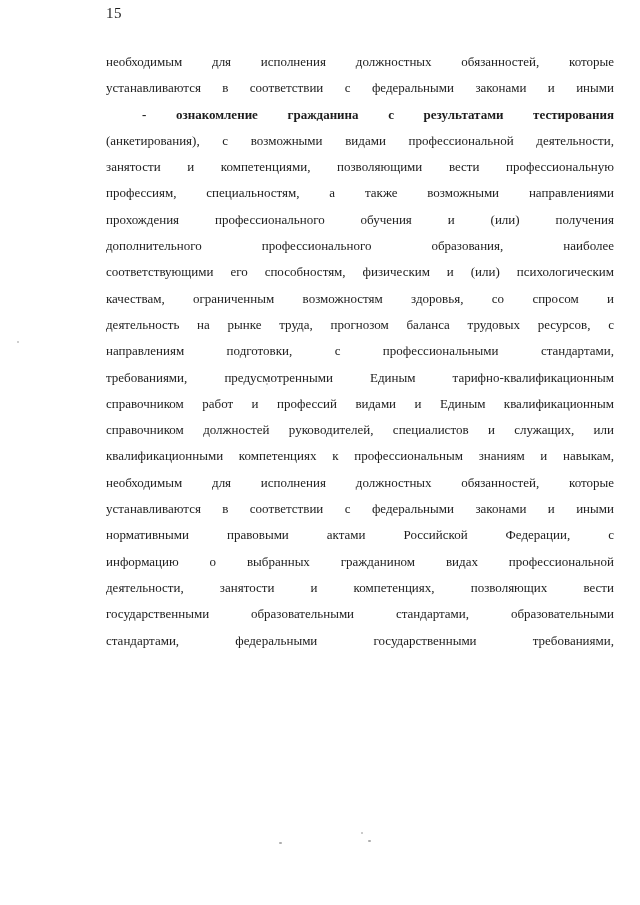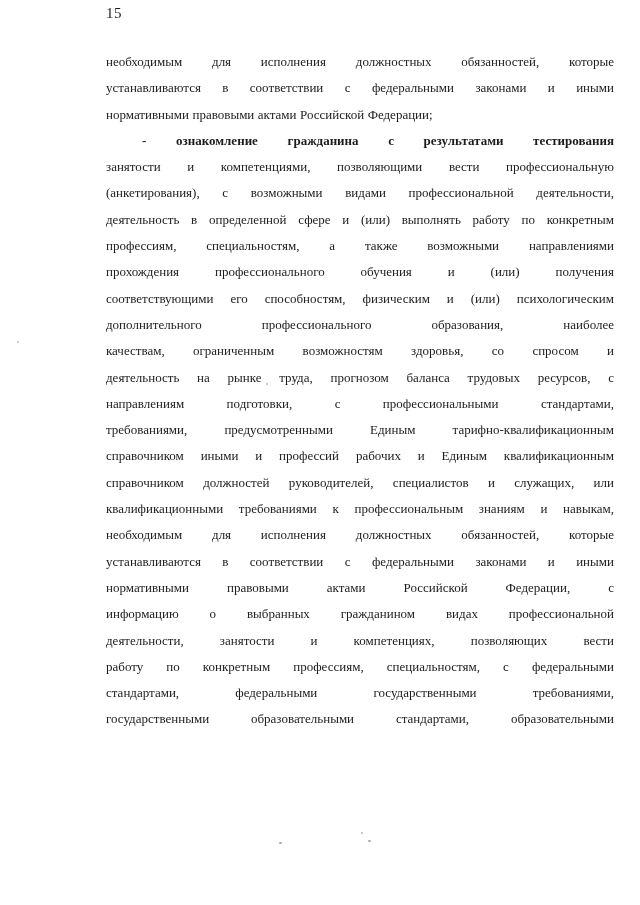--- a/index.html
+++ b/index.html
@@ -53,44 +53,41 @@
 </style>
 </head>
 <body>
 
 <div class="page">
   <div class="page-number">15</div>
 
   <div class="body-text">
       <div class="line">необходимым для исполнения должностных обязанностей, которые</div>
       <div class="line">устанавливаются в соответствии с федеральными законами и иными</div>
-      <div class="line no-stretch">нормативными правовыми актами Российской Федерации;</div>
       <div class="line indent">- ознакомление гражданина с результатами тестирования</div>
+      <div class="line">(анкетирования), с возможными видами профессиональной деятельности,</div>
       <div class="line">занятости и компетенциями, позволяющими вести профессиональную</div>
-      <div class="line">(анкетирования), с возможными видами профессиональной деятельности,</div>
-      <div class="line">деятельность в определенной сфере и (или) выполнять работу по конкретным</div>
       <div class="line">профессиям, специальностям, а также возможными направлениями</div>
       <div class="line">прохождения профессионального обучения и (или) получения</div>
+      <div class="line">дополнительного профессионального образования, наиболее</div>
       <div class="line">соответствующими его способностям, физическим и (или) психологическим</div>
-      <div class="line">дополнительного профессионального образования, наиболее</div>
       <div class="line">качествам, ограниченным возможностям здоровья, со спросом и</div>
       <div class="line">деятельность на рынке труда, прогнозом баланса трудовых ресурсов, с</div>
       <div class="line">направлениям подготовки, с профессиональными стандартами,</div>
       <div class="line">требованиями, предусмотренными Единым тарифно-квалификационным</div>
-      <div class="line">справочником иными и профессий рабочих и Единым квалификационным</div>
+      <div class="line">справочником работ и профессий видами и Единым квалификационным</div>
       <div class="line">справочником должностей руководителей, специалистов и служащих, или</div>
-      <div class="line">квалификационными требованиями к профессиональным знаниям и навыкам,</div>
+      <div class="line">квалификационными компетенциях к профессиональным знаниям и навыкам,</div>
       <div class="line">необходимым для исполнения должностных обязанностей, которые</div>
       <div class="line">устанавливаются в соответствии с федеральными законами и иными</div>
       <div class="line">нормативными правовыми актами Российской Федерации, с</div>
       <div class="line">информацию о выбранных гражданином видах профессиональной</div>
       <div class="line">деятельности, занятости и компетенциях, позволяющих вести</div>
-      <div class="line">работу по конкретным профессиям, специальностям, с федеральными</div>
+      <div class="line">государственными образовательными стандартами, образовательными</div>
       <div class="line">стандартами, федеральными государственными требованиями,</div>
-      <div class="line">государственными образовательными стандартами, образовательными</div>
     </div>
 
   <div class="speck" style="left:17px;  top:341px; width:2px; height:2px; opacity:.55;"></div>
   <div class="speck" style="left:266px; top:383px; width:2px; height:2px; opacity:.6;"></div>
   <div class="speck" style="left:292px; top:380px; width:2px; height:2px; opacity:.5;"></div>
   <div class="speck" style="left:279px; top:842px; width:3px; height:2px; opacity:.7;"></div>
   <div class="speck" style="left:361px; top:832px; width:2px; height:2px; opacity:.6;"></div>
   <div class="speck" style="left:368px; top:840px; width:3px; height:2px; opacity:.7;"></div>
 </div>
 

